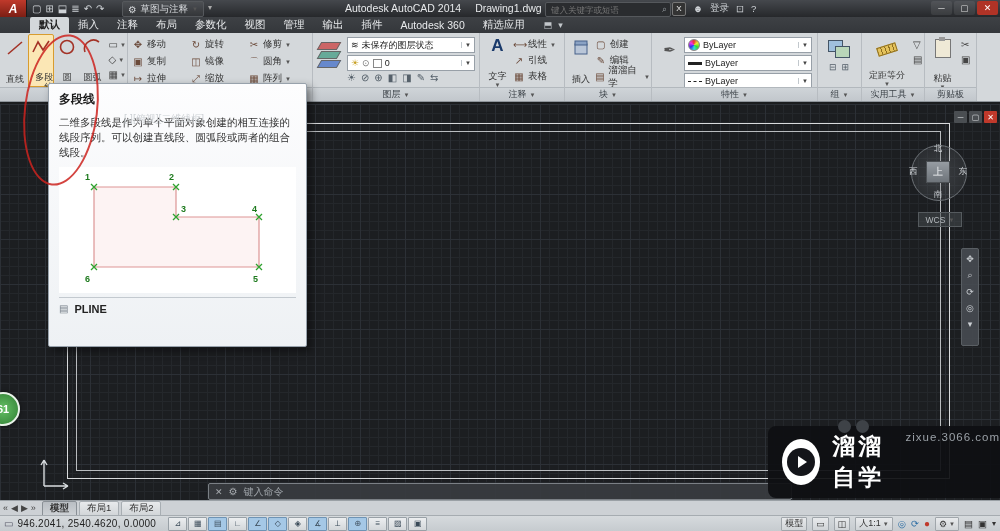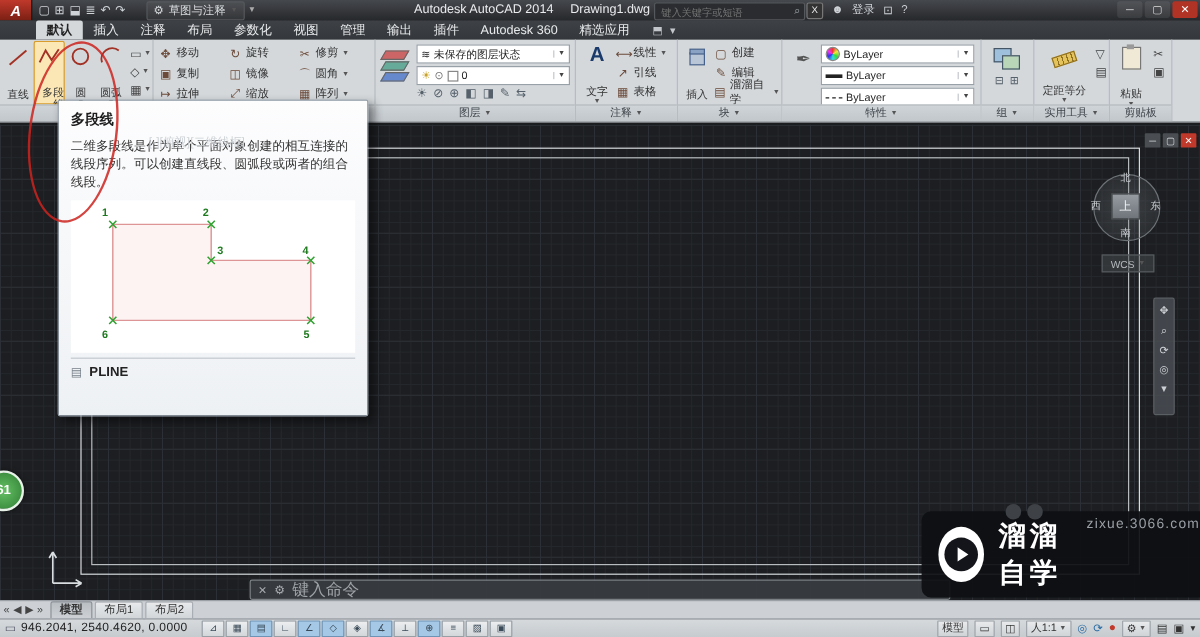--- a/index.html
+++ b/index.html
@@ -98,21 +98,21 @@
   .vc-top{position:absolute;left:50%;top:50%;transform:translate(-50%,-50%);width:22px;height:20px;background:linear-gradient(#969ca2,#6e747a);border:1px solid #4c5054;color:#f2f4f6;font-size:10px;display:flex;align-items:center;justify-content:center}
   .wcsbox{position:absolute;left:918px;top:108px;width:42px;height:13px;background:rgba(70,74,78,.55);border:1px solid #555a5e;color:#b4b9bd;font-size:8.5px;display:flex;align-items:center;justify-content:center;gap:3px;z-index:20}
   .navbar{position:absolute;left:961px;top:144px;width:18px;height:98px;background:rgba(73,78,83,.85);border:1px solid #5a5f64;border-radius:2px;display:flex;flex-direction:column;align-items:center;gap:6px;padding-top:5px;box-sizing:border-box;color:#ccd0d4;font-size:9px;z-index:20}
 
   .ucsicon{position:absolute;left:38px;top:349px;z-index:5}
   .badge61{position:absolute;left:-14px;top:288px;width:30px;height:30px;border-radius:50%;background:radial-gradient(#65c065,#2e7d32);border:2px solid #e8f2e8;color:#fff;font-size:11px;font-weight:bold;display:flex;align-items:center;justify-content:center;z-index:60;box-shadow:0 0 4px rgba(0,0,0,.5)}
 
   .cmdline{position:absolute;left:208px;top:379px;width:584px;height:17px;background:rgba(56,59,63,.93);border:1px solid #7b8085;border-radius:2px;display:flex;align-items:center;gap:6px;padding:0 6px;box-sizing:border-box;z-index:40}
   .cmdline .cx{color:#a7abaf;font-size:9px}
   .cmdline .cw{color:#a7abaf;font-size:10px}
-  .cmdprompt{color:#9ea3a8;font-size:14px}
+  .cmdprompt{color:#9ea3a8;font-size:10px}
 
   .watermark{position:absolute;left:768px;top:322px;width:232px;height:72px;background:rgba(14,15,18,.93);border-radius:8px 0 0 8px;display:flex;align-items:center;gap:12px;padding-left:14px;box-sizing:border-box;z-index:60}
   .wmlogo{width:46px;height:46px;border-radius:50%;background:#fff;display:flex;align-items:center;justify-content:center}
   .wmlogo .inner{width:28px;height:28px;border-radius:50%;background:#14151a;display:flex;align-items:center;justify-content:center}
   .wmlogo .tri{width:0;height:0;border-left:9px solid #fff;border-top:6px solid transparent;border-bottom:6px solid transparent;margin-left:3px}
   .wmtext{display:flex;flex-direction:row;gap:4px}
   .wmtitle{color:#fff;font-size:23px;font-weight:bold;letter-spacing:3px}
   .wmurl{color:#9aa0a6;font-size:11.5px;letter-spacing:1px}
   .decdot{position:absolute;width:13px;height:13px;border-radius:50%;background:#3e4247;z-index:61}
 

